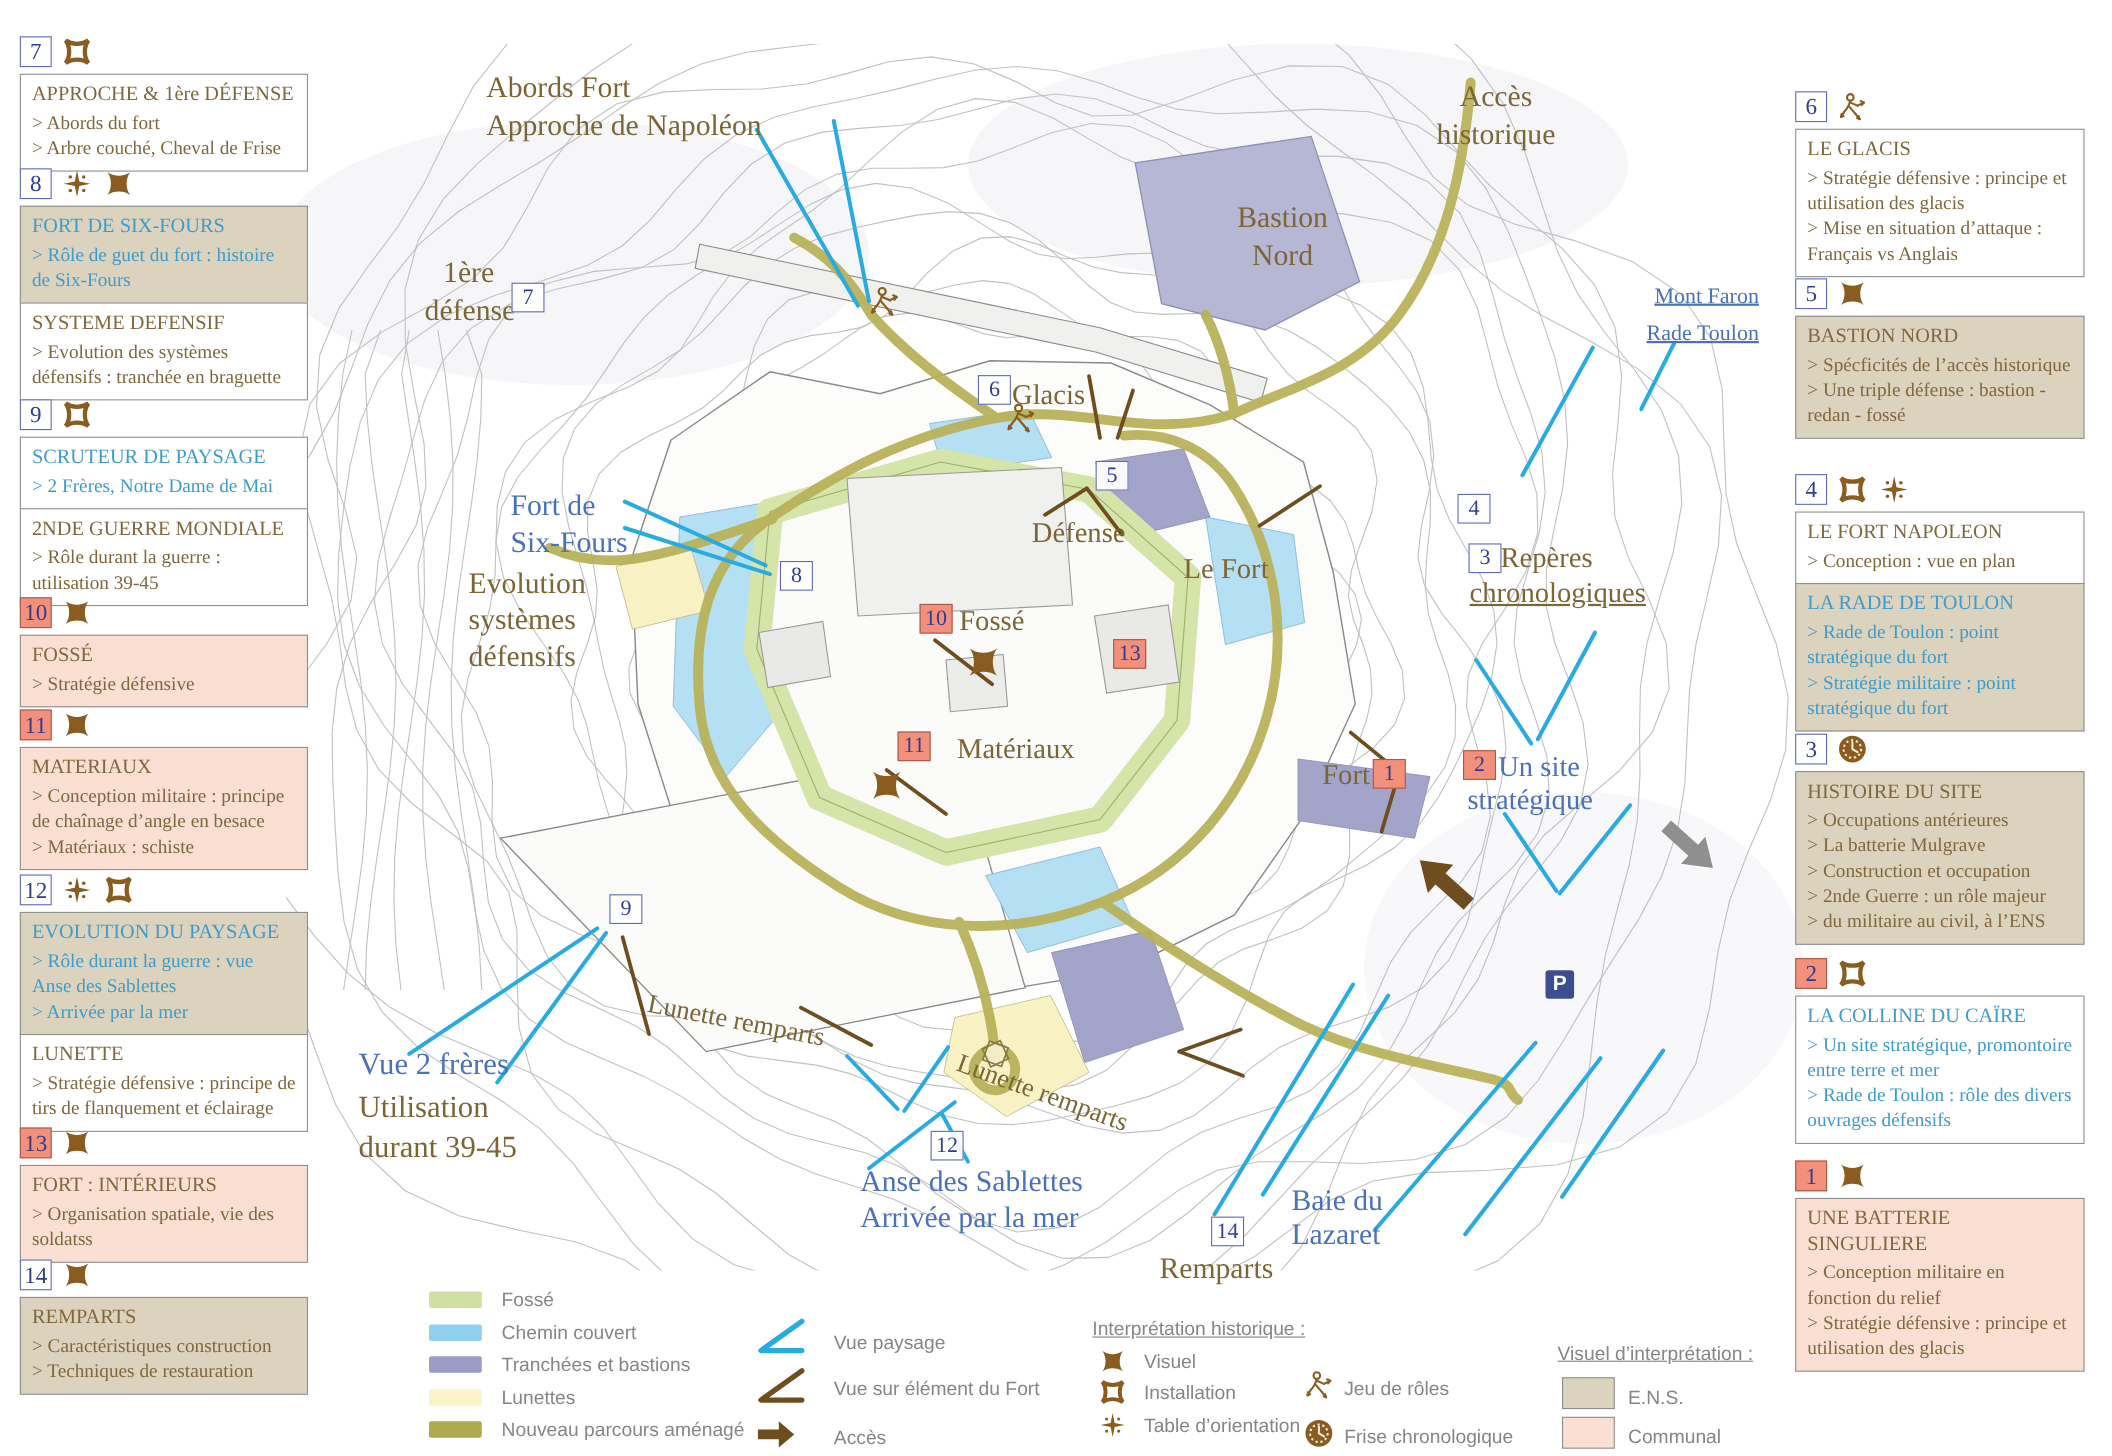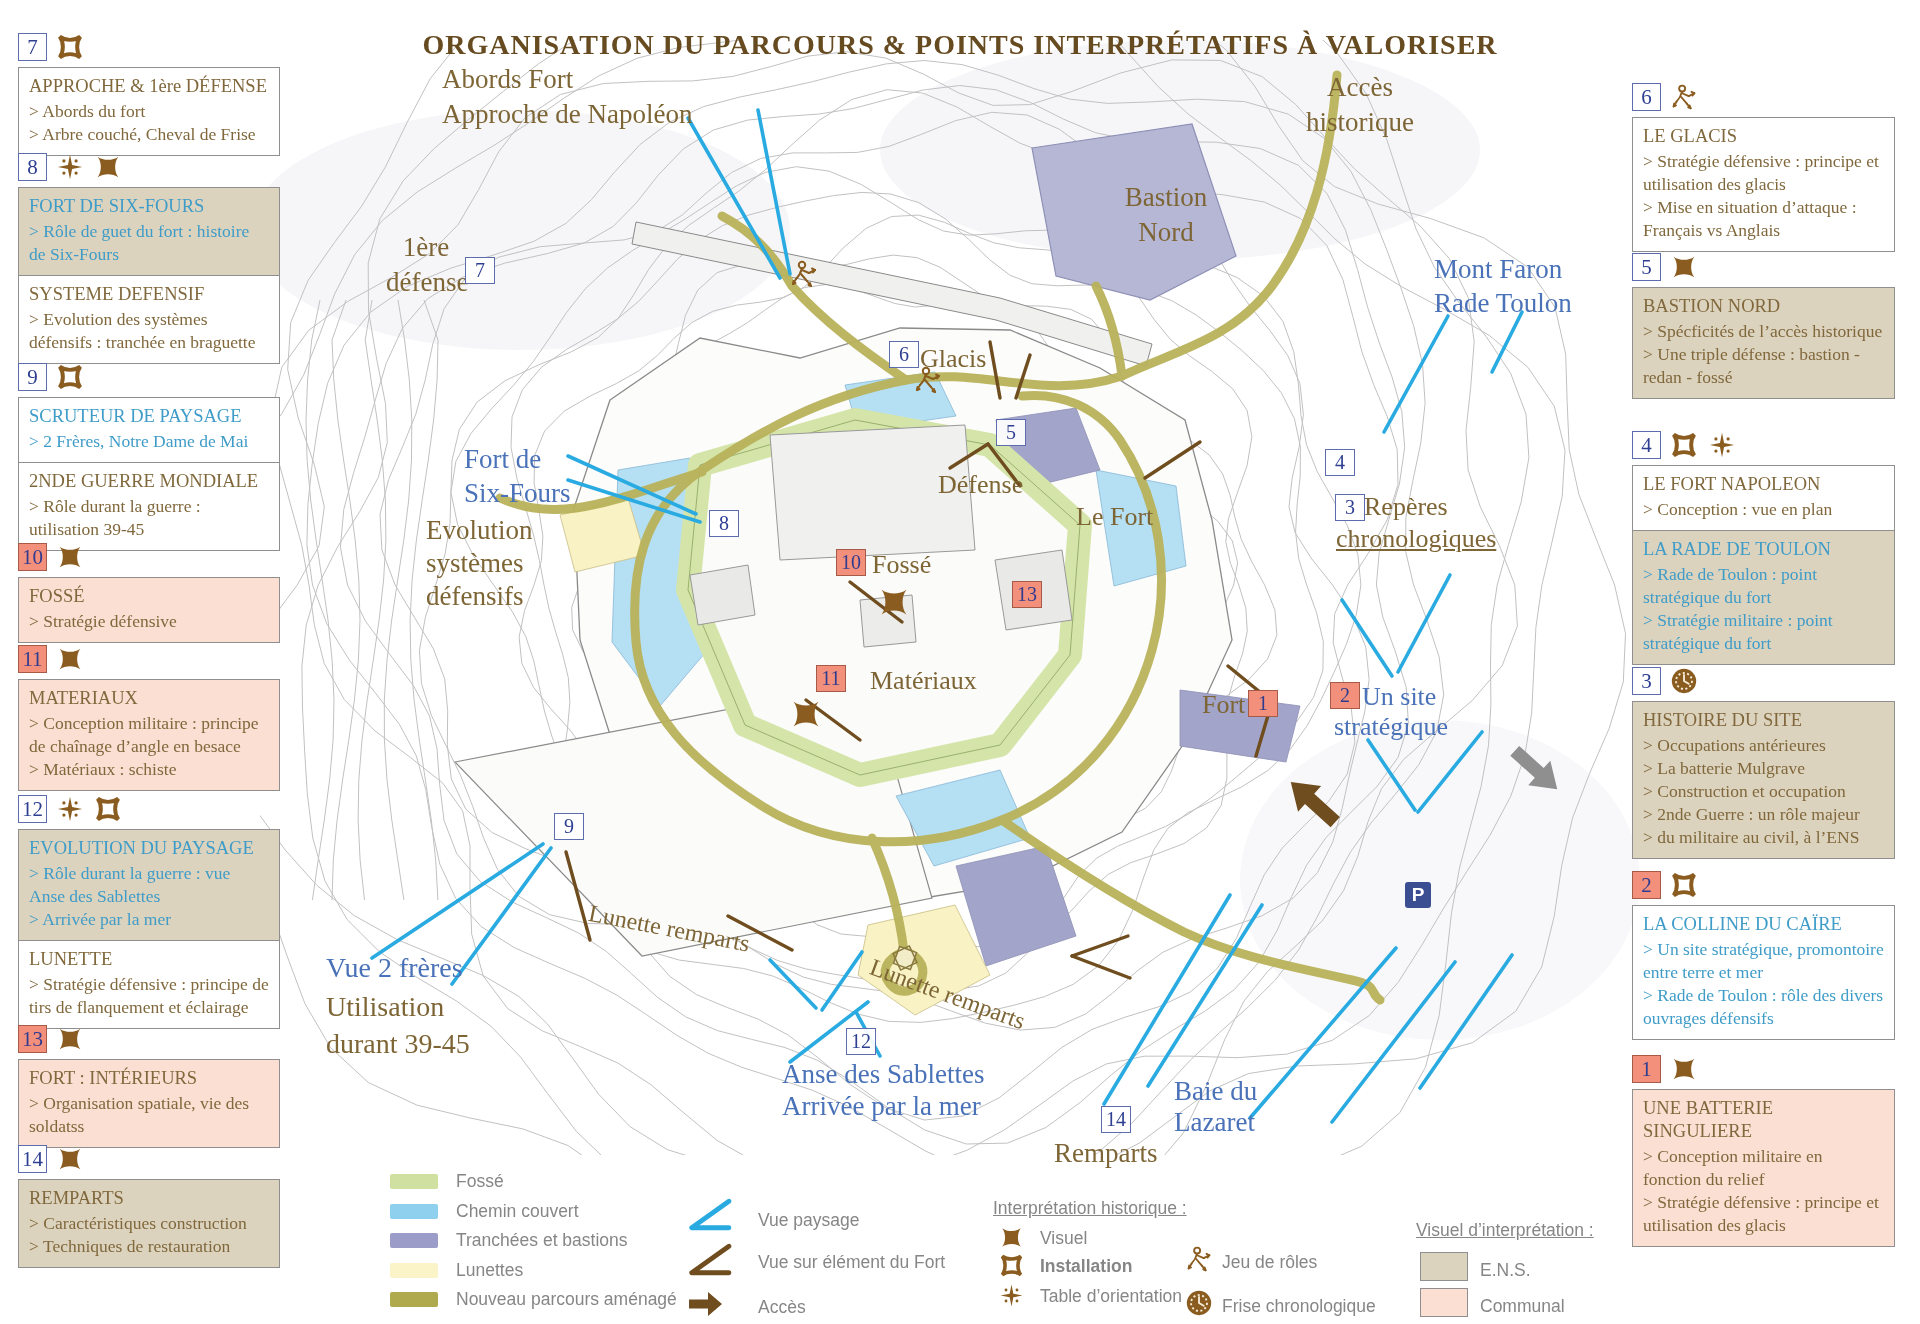--- a/index.html
+++ b/index.html
@@ -164,40 +164,39 @@
       <g transform="translate(1536,770) rotate(132) scale(1.1)">
         <polygon points="0,-26 15,-4 6,-4 6,26 -6,26 -6,-4 -15,-4" fill="#8f8f8f"></polygon>
       </g>
       <g transform="translate(905,958)">
         <rect x="-9" y="-9" width="18" height="18" fill="#f2ecc8" stroke="#8a7a40" stroke-width="1.5" transform="rotate(20)"></rect>
         <rect x="-9" y="-9" width="18" height="18" fill="none" stroke="#8a7a40" stroke-width="1.5" transform="rotate(65)"></rect>
       </g>
     </g>
   </svg>
 
-  <h1 id="page-title">ORGANISATION DU PARCOURS &amp; POINTS INTERPRÉTATIFS À VALORISER</h1>
 
   <div id="map-layer">
       <div class="mlabel" style="left: 430px; top: 62px; font-size: 27px; line-height: 35px;">
         <div>Abords Fort</div>
         <div>Approche de Napoléon</div>
       </div>
       <div class="mlabel" style="left: 1283px; top: 70px; font-size: 27px; line-height: 35px; width: 130px; text-align: center;">
         <div>Accès</div>
         <div>historique</div>
       </div>
       <div class="mlabel" style="left: 1080px; top: 180px; font-size: 27px; line-height: 35px; width: 148px; text-align: center; font-family: Liberation Serif, serif;">
         <div>Bastion</div>
         <div>Nord</div>
       </div>
       <div class="mlabel" style="left: 374px; top: 230px; font-size: 27px; line-height: 35px; width: 80px; text-align: center;">
         <div>1ère</div>
         <div>défense</div>
       </div>
-      <div class="mlabel blue" style="left: 1422px; top: 252px; font-size: 27px; line-height: 34px; width: 165px; text-align: left;">
+      <div class="mlabel blue" style="left: 1422px; top: 252px; font-size: 20px; line-height: 34px; width: 165px; text-align: right; text-decoration: underline;">
         <div>Mont Faron</div>
         <div>Rade Toulon</div>
       </div>
       <div class="mlabel" style="left: 908px; top: 342px; font-size: 26px; line-height: 33px;">
         <div>Glacis</div>
       </div>
       <div class="mlabel" style="left: 926px; top: 468px; font-size: 26px; line-height: 33px;">
         <div>Défense</div>
       </div>
       <div class="mlabel" style="left: 1064px; top: 468px; font-size: 26px; line-height: 33px; margin-top: 32px;">
@@ -609,21 +608,21 @@
         </svg></span>
       <div class="lg-text" style="left: 758px; top: 1297px;">Accès</div>
       <div class="lg-text lg-head" style="left: 993px; top: 1198px;">Interprétation historique :</div>
       <span class="lg-icon" style="left: 998px; top: 1224px;"><svg width="27" height="27" viewBox="0 0 32 32">
           <path d="M5 5 C11 9.5, 21 9.5, 27 5 C22.5 11, 22.5 21, 27 27 C21 22.5, 11 22.5, 5 27 C9.5 21, 9.5 11, 5 5 Z" fill="#8a5c1f"></path>
         </svg></span>
       <div class="lg-text" style="left: 1040px; top: 1228px;">Visuel</div>
       <span class="lg-icon" style="left: 998px; top: 1252px;"><svg width="27" height="27" viewBox="0 0 32 32">
           <path d="M5 5 C11 9.5, 21 9.5, 27 5 C22.5 11, 22.5 21, 27 27 C21 22.5, 11 22.5, 5 27 C9.5 21, 9.5 11, 5 5 Z" fill="none" stroke="#8a5c1f" stroke-width="4.2"></path>
         </svg></span>
-      <div class="lg-text" style="left: 1040px; top: 1256px; font-weight: bold;">Installation</div>
+      <div class="lg-text" style="left: 1040px; top: 1256px;">Installation</div>
       <span class="lg-icon" style="left: 998px; top: 1282px;"><svg width="27" height="27" viewBox="0 0 32 32">
           <path d="M16 3 L18.2 13.8 L29 16 L18.2 18.2 L16 29 L13.8 18.2 L3 16 L13.8 13.8 Z" fill="#8a5c1f"></path>
      <circle cx="9.5" cy="9.5" r="1.7" fill="#8a5c1f"></circle>
           <circle cx="22.5" cy="9.5" r="1.7" fill="#8a5c1f"></circle>
      <circle cx="9.5" cy="22.5" r="1.7" fill="#8a5c1f"></circle>
           <circle cx="22.5" cy="22.5" r="1.7" fill="#8a5c1f"></circle>
         </svg></span>
       <div class="lg-text" style="left: 1040px; top: 1286px;">Table d’orientation</div>
       <span class="lg-icon" style="left: 1184px; top: 1244px;"><svg width="30" height="30" viewBox="0 0 32 32">
           <g stroke="#8a5c1f" stroke-width="2" fill="none" stroke-linecap="round">

